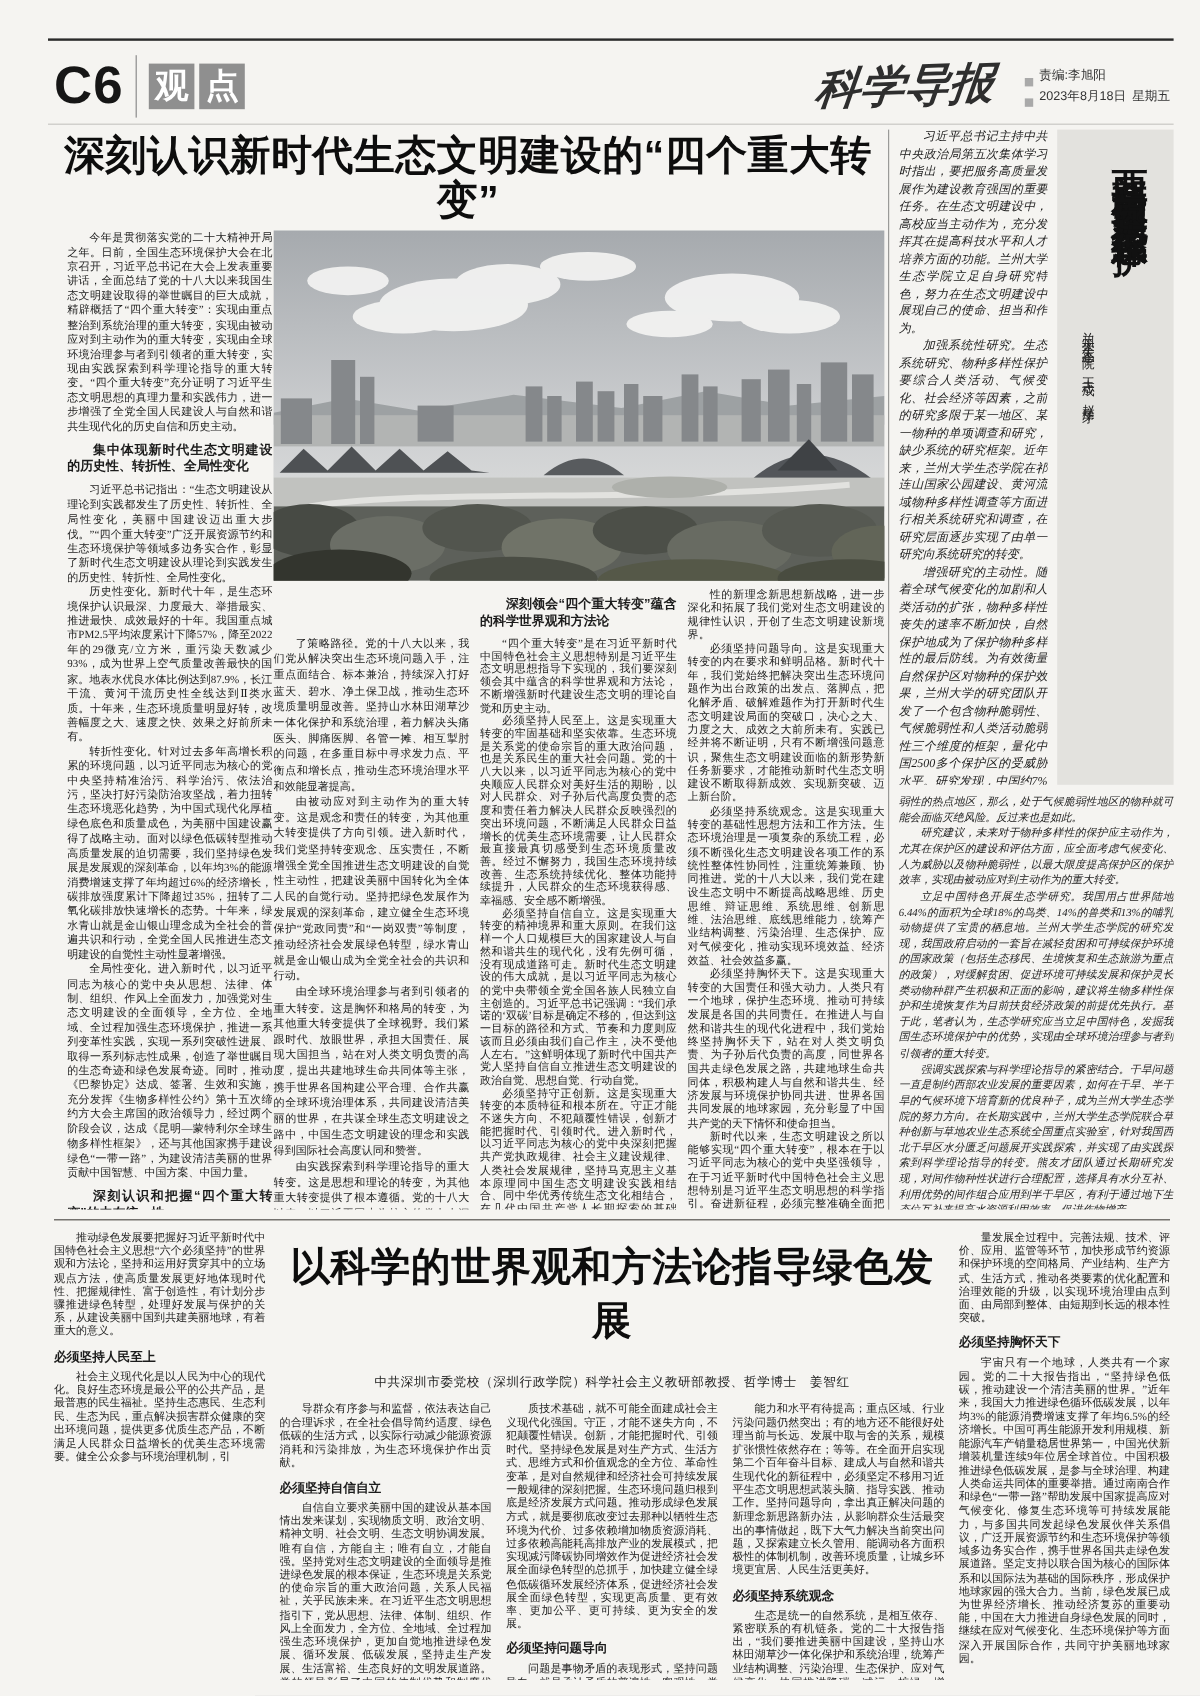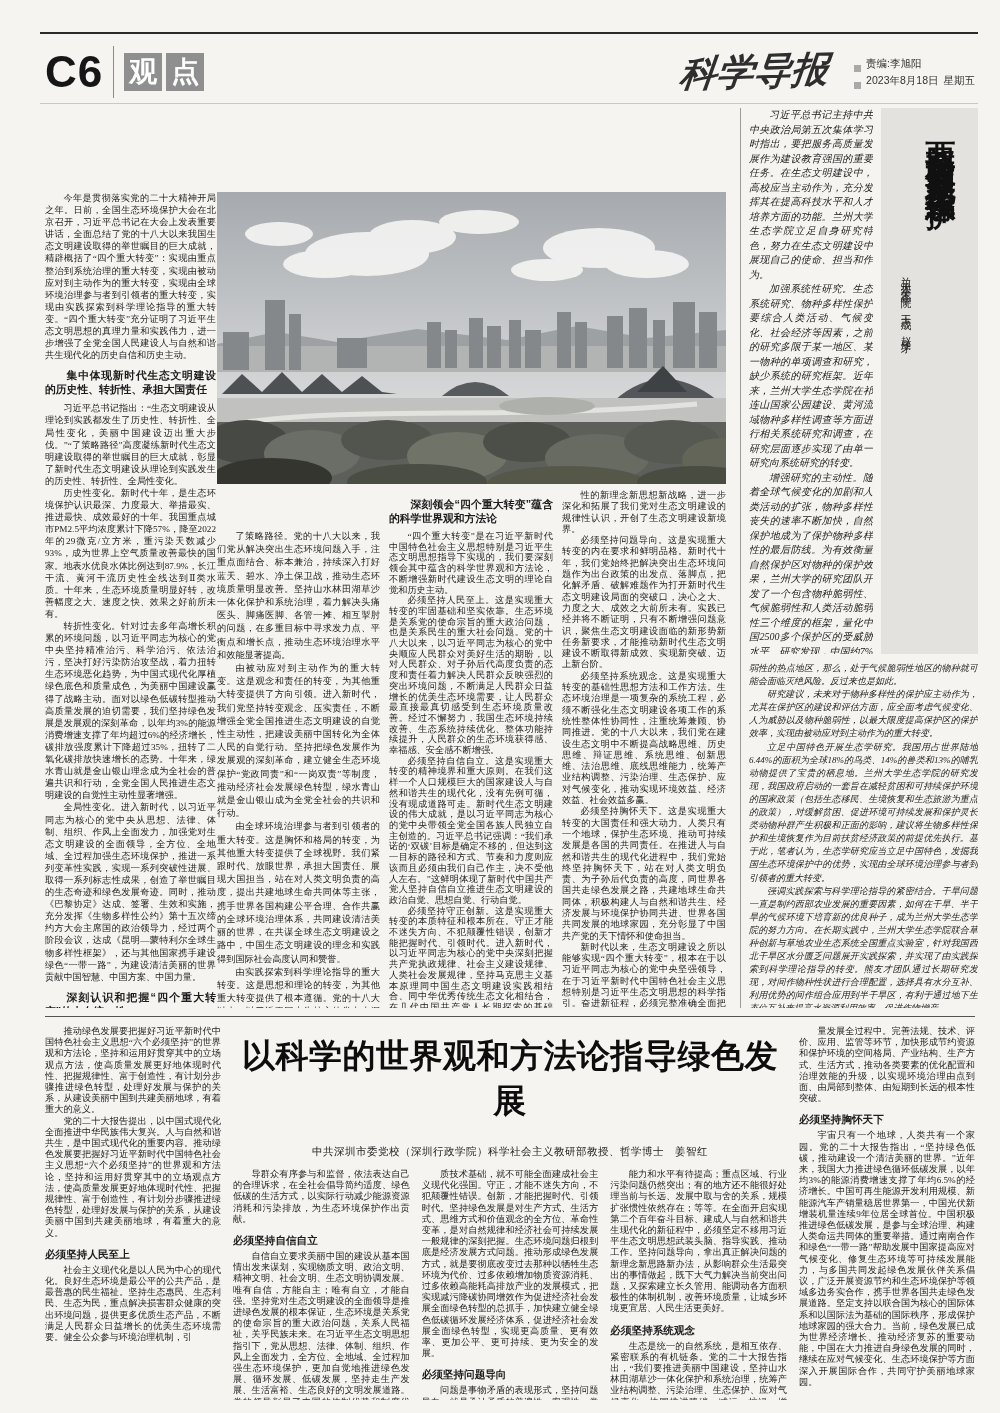--- a/index.html
+++ b/index.html
@@ -17,21 +17,21 @@
   .logo{font-family:"Liberation Serif",serif;font-style:italic;font-weight:bold;font-size:37px;
         transform:skewX(-8deg) rotate(-2deg);color:#2e2e2e;margin-right:26px;white-space:nowrap;}
   .pubinfo{font-family:"Liberation Sans",sans-serif;font-size:10.5px;color:#333;line-height:17px;white-space:nowrap;}
   .pubinfo .row{display:flex;align-items:flex-end;gap:5px;}
   .sq{width:7px;height:7px;background:#a9a9a9;display:inline-block;}
   .headrule{position:absolute;left:40px;top:103px;width:938px;height:1px;background:#c9c8c4;}
   
   .main-head{position:absolute;left:45px;top:112px;width:690px;text-align:center;}
   .main-title{font-family:"Liberation Sans",sans-serif;font-weight:bold;font-size:34px;letter-spacing:.5px;color:#0d0d0d;line-height:1.1;}
   .main-byline{margin-top:12px;font-size:11px;color:#222;letter-spacing:1px;}
-  .main-cols{position:absolute;left:45px;top:192px;width:689px;height:816px;display:flex;gap:1px;}
+  .main-cols{position:absolute;left:56px;top:192px;width:689px;height:816px;display:flex;gap:1px;}
   .mcol{overflow:hidden;text-align:justify;}
   .c1{width:171px;font-size:9.2px;line-height:12.1px;}
   .rightarea{width:509px;display:flex;flex-direction:column;}
   .photo{width:509px;height:292px;background:#cfd2d3;flex:0 0 auto;}
   .photo svg{display:block;width:100%;height:100%;}
   .subrow{display:flex;gap:9px;margin-top:6px;flex:1;min-height:0;}
   .c2{width:163px;font-size:9.2px;line-height:13.2px;margin-top:40px;}
   .c3{width:164px;font-size:9.2px;line-height:10.7px;}
   .c4{width:164px;font-size:9.2px;line-height:11.3px;}
   .para{margin:0;text-indent:2em;}
@@ -87,26 +87,30 @@
       </div>
       <div class="row">
         <span class="sq"></span>
         <span>2023年8月18日</span>
         <span>星期五</span>
       </div>
     </div>
   </div>
   <div class="headrule"></div>
 
+  <div class="main-head">
+    <div class="main-title">深刻认识新时代生态文明建设的“四个重大转变”</div>
+    <div class="main-byline">习近平生态文明思想研究中心　钱勇</div>
+  </div>
 
   <div class="main-cols">
     <div class="mcol c1">
         <p class="para">今年是贯彻落实党的二十大精神开局之年。日前，全国生态环境保护大会在北京召开，习近平总书记在大会上发表重要讲话，全面总结了党的十八大以来我国生态文明建设取得的举世瞩目的巨大成就，精辟概括了“四个重大转变”：实现由重点整治到系统治理的重大转变，实现由被动应对到主动作为的重大转变，实现由全球环境治理参与者到引领者的重大转变，实现由实践探索到科学理论指导的重大转变。“四个重大转变”充分证明了习近平生态文明思想的真理力量和实践伟力，进一步增强了全党全国人民建设人与自然和谐共生现代化的历史自信和历史主动。</p>
-        <div class="subhead">集中体现新时代生态文明建设的历史性、转折性、承担大国责任</div>
-        <p class="para">习近平总书记指出：“生态文明建设从理论到实践都发生了历史性、转折性、全局性变化，美丽中国建设迈出重大步伐。”“了策略路径”高度凝练新时代生态文明建设取得的举世瞩目的巨大成就，彰显了新时代生态文明建设从理论到实践发生的历史性、转折性、全局性变化。</p>
+        <div class="subhead">集中体现新时代生态文明建设的历史性、转折性、全局性变化</div>
+        <p class="para">习近平总书记指出：“生态文明建设从理论到实践都发生了历史性、转折性、全局性变化，美丽中国建设迈出重大步伐。”“四个重大转变”广泛开展资源节约和生态环境保护等领域多边务实合作，彰显了新时代生态文明建设从理论到实践发生的历史性、转折性、全局性变化。</p>
         <p class="para">历史性变化。新时代十年，是生态环境保护认识最深、力度最大、举措最实、推进最快、成效最好的十年。我国重点城市PM2.5平均浓度累计下降57%，降至2022年的29微克/立方米，重污染天数减少93%，成为世界上空气质量改善最快的国家。地表水优良水体比例达到87.9%，长江干流、黄河干流历史性全线达到Ⅱ类水质。十年来，生态环境质量明显好转，改善幅度之大、速度之快、效果之好前所未有。</p>
         <p class="para">转折性变化。针对过去多年高增长积累的环境问题，以习近平同志为核心的党中央坚持精准治污、科学治污、依法治污，坚决打好污染防治攻坚战，着力扭转生态环境恶化趋势，为中国式现代化厚植绿色底色和质量成色，为美丽中国建设赢得了战略主动。面对以绿色低碳转型推动高质量发展的迫切需要，我们坚持绿色发展是发展观的深刻革命，以年均3%的能源消费增速支撑了年均超过6%的经济增长，碳排放强度累计下降超过35%，扭转了二氧化碳排放快速增长的态势。十年来，绿水青山就是金山银山理念成为全社会的普遍共识和行动，全党全国人民推进生态文明建设的自觉性主动性显著增强。</p>
         <p class="para">全局性变化。进入新时代，以习近平同志为核心的党中央从思想、法律、体制、组织、作风上全面发力，加强党对生态文明建设的全面领导，全方位、全地域、全过程加强生态环境保护，推进一系列变革性实践，实现一系列突破性进展、取得一系列标志性成果，创造了举世瞩目的生态奇迹和绿色发展奇迹。同时，推动《巴黎协定》达成、签署、生效和实施，充分发挥《生物多样性公约》第十五次缔约方大会主席国的政治领导力，经过两个阶段会议，达成《昆明—蒙特利尔全球生物多样性框架》，还与其他国家携手建设绿色“一带一路”，为建设清洁美丽的世界贡献中国智慧、中国方案、中国力量。</p>
         <div class="subhead">深刻认识和把握“四个重大转变”的内在统一性</div>
       </div>
     <div class="rightarea">
       <div class="photo">
         <svg viewBox="0 0 509 292" preserveAspectRatio="none">
           <defs>
             <linearGradient id="sky" x1="0" y1="0" x2="0" y2="1">
@@ -216,21 +220,20 @@
         <p class="para">研究建议，未来对于物种多样性的保护应主动作为，尤其在保护区的建设和评估方面，应全面考虑气候变化、人为威胁以及物种脆弱性，以最大限度提高保护区的保护效率，实现由被动应对到主动作为的重大转变。</p>
         <p class="para">立足中国特色开展生态学研究。我国用占世界陆地6.44%的面积为全球18%的鸟类、14%的兽类和13%的哺乳动物提供了宝贵的栖息地。兰州大学生态学院的研究发现，我国政府启动的一套旨在减轻贫困和可持续保护环境的国家政策（包括生态移民、生境恢复和生态旅游为重点的政策），对缓解贫困、促进环境可持续发展和保护灵长类动物种群产生积极和正面的影响，建议将生物多样性保护和生境恢复作为目前扶贫经济政策的前提优先执行。基于此，笔者认为，生态学研究应当立足中国特色，发掘我国生态环境保护中的优势，实现由全球环境治理参与者到引领者的重大转变。</p>
         <p class="para">强调实践探索与科学理论指导的紧密结合。干旱问题一直是制约西部农业发展的重要因素，如何在干旱、半干旱的气候环境下培育新的优良种子，成为兰州大学生态学院的努力方向。在长期实践中，兰州大学生态学院联合草种创新与草地农业生态系统全国重点实验室，针对我国西北干旱区水分匮乏问题展开实践探索，并实现了由实践探索到科学理论指导的转变。熊友才团队通过长期研究发现，对间作物种性状进行合理配置，选择具有水分互补、利用优势的间作组合应用到半干旱区，有利于通过地下生态位互补来提高水资源利用效率，促进作物增产。</p>
       </div>
   </div>
 
   <div class="midrule"></div>
   <div class="bottom">
     <div class="bcol b1">
         <p class="para">推动绿色发展要把握好习近平新时代中国特色社会主义思想“六个必须坚持”的世界观和方法论，坚持和运用好贯穿其中的立场观点方法，使高质量发展更好地体现时代性、把握规律性、富于创造性，有计划分步骤推进绿色转型，处理好发展与保护的关系，从建设美丽中国到共建美丽地球，有着重大的意义。</p>
-        <p class="para">党的二十大报告提出，以中国式现代化全面推进中华民族伟大复兴。人与自然和谐共生，是中国式现代化的重要内容。推动绿色发展要把握好习近平新时代中国特色社会主义思想“六个必须坚持”的世界观和方法论，坚持和运用好贯穿其中的立场观点方法，使高质量发展更好地体现时代性、把握规律性、富于创造性，有计划分步骤推进绿色转型，处理好发展与保护的关系，从建设美丽中国到共建美丽地球，有着重大的意义。</p>
         <div class="subhead">必须坚持人民至上</div>
         <p class="para">社会主义现代化是以人民为中心的现代化。良好生态环境是最公平的公共产品，是最普惠的民生福祉。坚持生态惠民、生态利民、生态为民，重点解决损害群众健康的突出环境问题，提供更多优质生态产品，不断满足人民群众日益增长的优美生态环境需要。健全公众参与环境治理机制，引</p>
       </div>
     <div class="bmid">
       <div class="b-headblock">
         <div class="b-title">以科学的世界观和方法论指导绿色发展</div>
         <div class="b-byline">中共深圳市委党校（深圳行政学院）科学社会主义教研部教授、哲学博士　姜智红</div>
       </div>
       <div class="b-sub">
         <div class="bcol">

